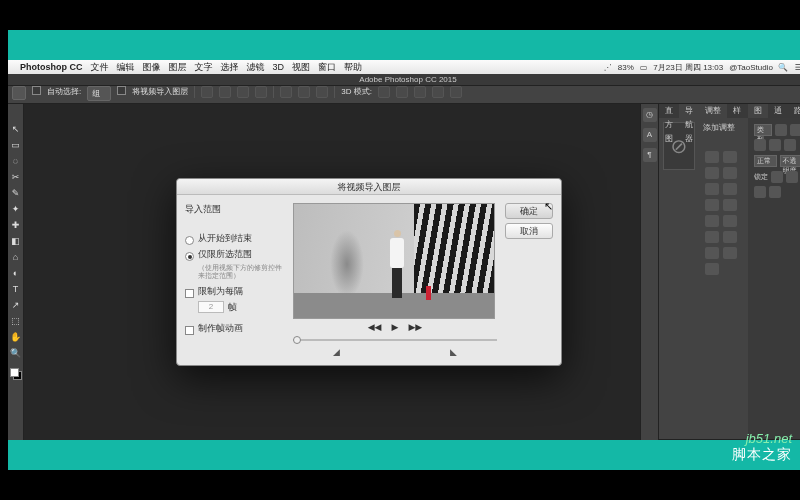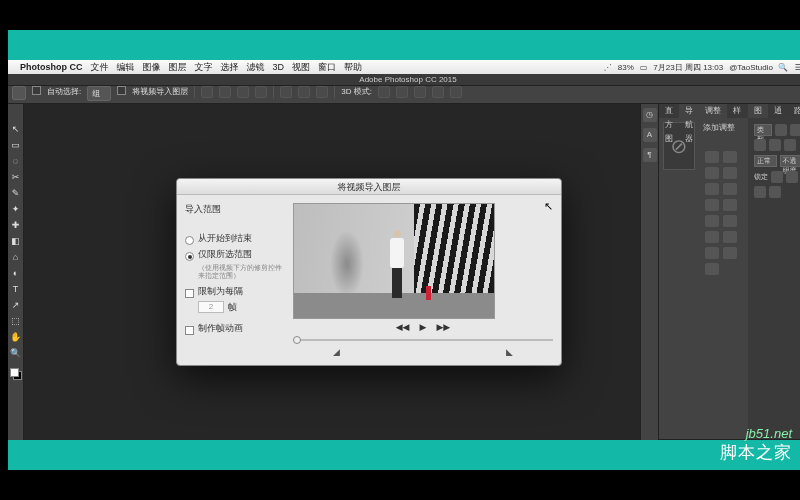--- a/index.html
+++ b/index.html
@@ -70,21 +70,21 @@
 .dialog .scrub{position:relative;height:10px;margin-top:3px}
 .dialog .scrub .track{position:absolute;left:0;right:0;top:4px;height:2px;background:#bbb}
 .dialog .scrub .thumb{position:absolute;left:0;top:1px;width:8px;height:8px;background:#eee;border:1px solid #888;border-radius:50%}
 .dialog .trim{display:flex;justify-content:space-between;padding:0 40px;font-size:9px;color:#555;margin-top:2px}
 .dialog .btns{width:48px;display:flex;flex-direction:column;gap:4px}
 .dialog .btn{height:16px;background:linear-gradient(#fdfdfd,#e3e3e3);border:1px solid #aaa;border-radius:3px;font-size:9px;color:#333;text-align:center;line-height:14px;cursor:pointer}
 .dialog .btn.primary{background:linear-gradient(#eee,#d4d4d4)}
 .cursor{position:absolute;left:536px;top:170px;font-size:11px;color:#000;pointer-events:none}
 .watermark{position:absolute;right:8px;bottom:36px;text-align:right}
 .watermark .w1{font-size:13px;color:#86efac;font-style:italic;font-weight:normal}
-.watermark .w2{font-size:17px;color:#fff;letter-spacing:1px}
+.watermark .w2{font-size:14px;color:#fff;letter-spacing:1px}
 </style>
 </head>
 <body>
 
 <div class="letterbox">
 
   <div class="mac-menubar">
     <span class="apple"></span>
     <span class="mitem app">Photoshop CC</span>
     <span class="mitem">文件</span>
@@ -280,20 +280,24 @@
         </div>
         <div class="scrub">
           <div class="track"></div>
             <div class="thumb"></div>
         </div>
         <div class="trim">
           <span>◢</span>
           <span>◣</span>
         </div>
       </div>
+      <div class="btns">
+        <div class="btn primary">确定</div>
+        <div class="btn">取消</div>
+      </div>
     </div>
   </div>
 
   <div class="cursor">↖</div>
 
 </div>
 
 <div class="watermark">
   <div class="w1">jb51.net</div>
   <div class="w2">脚本之家</div>

